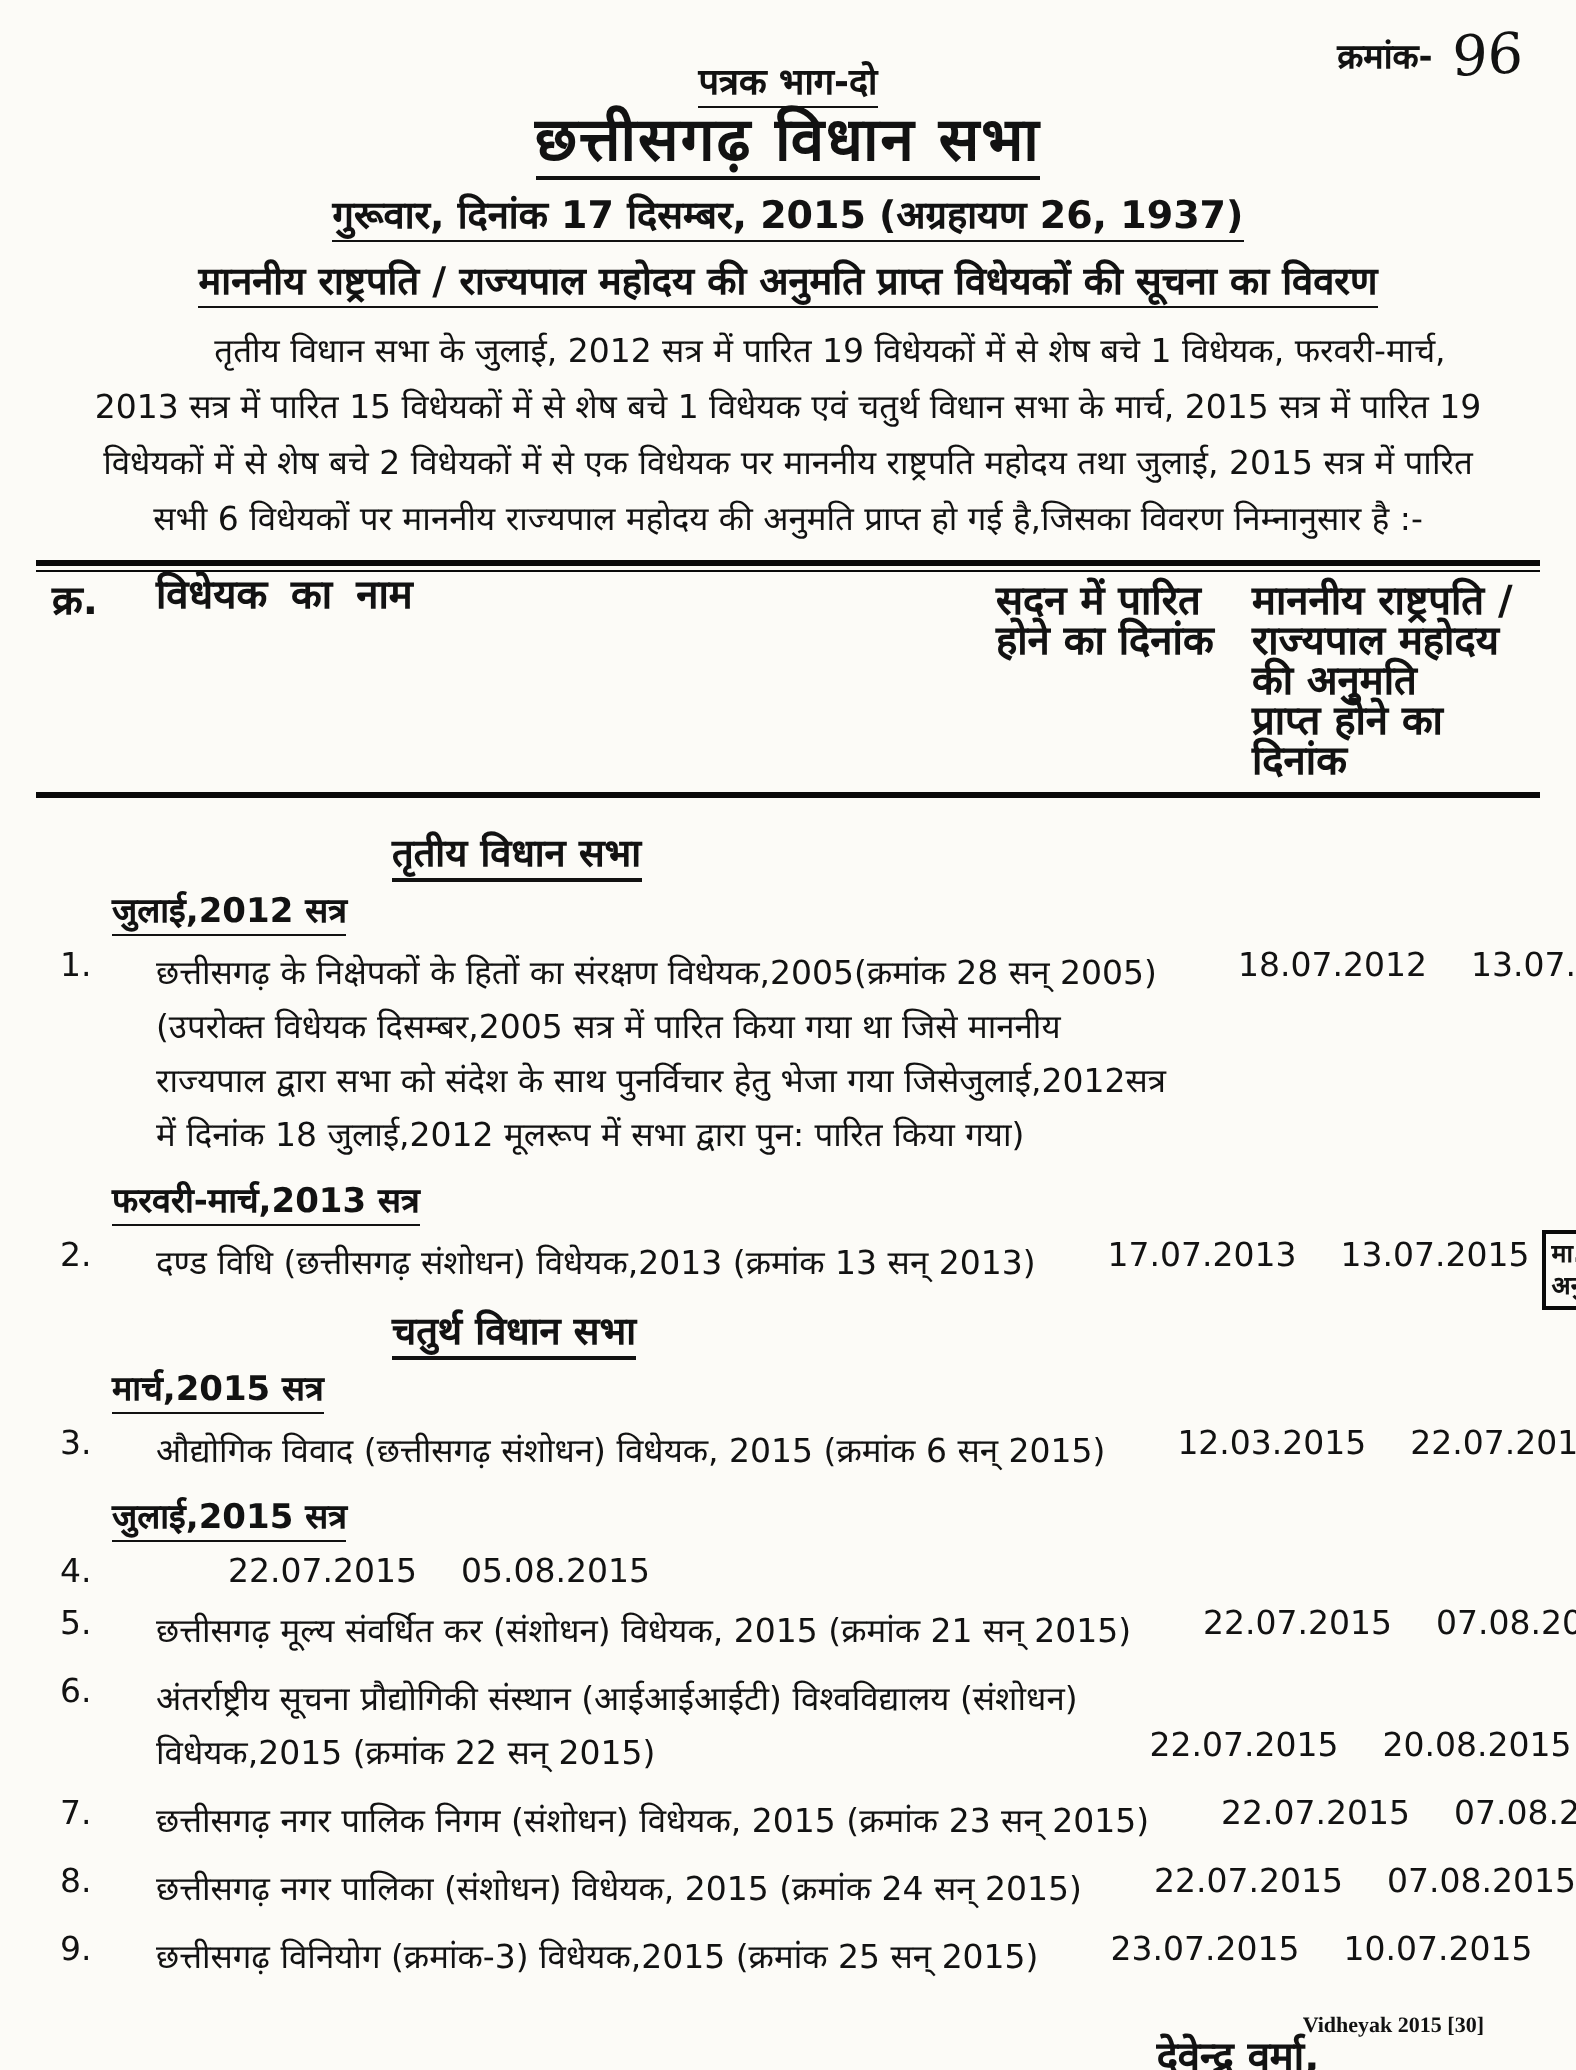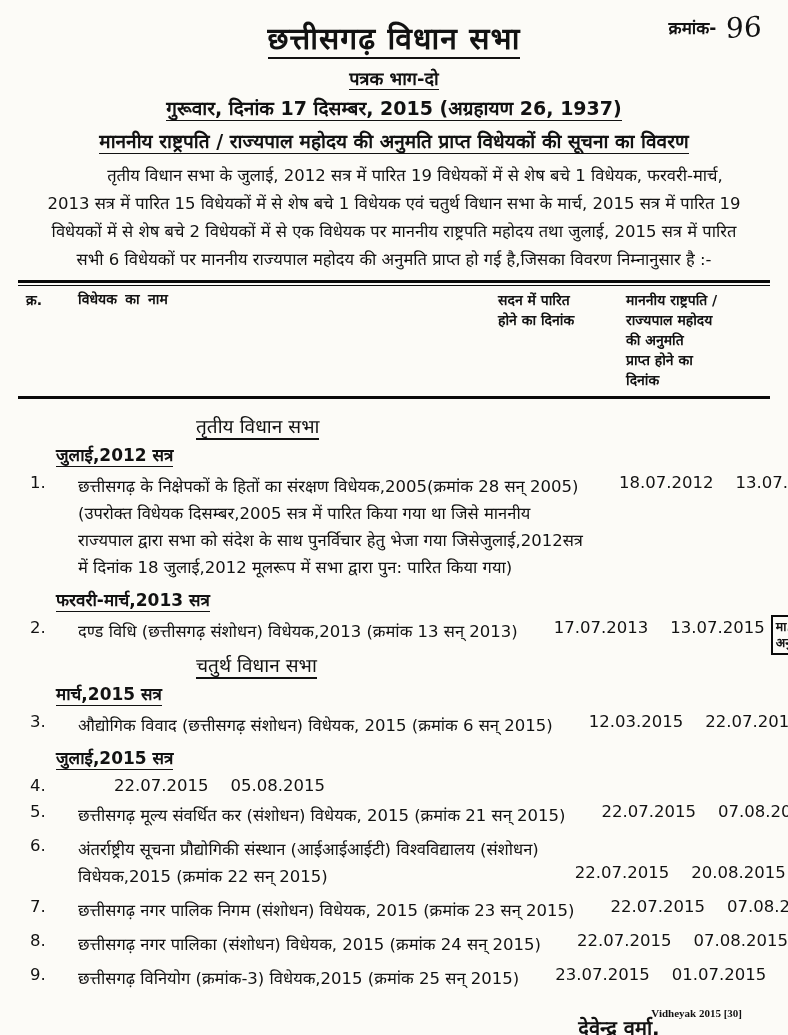--- a/index.html
+++ b/index.html
@@ -31,28 +31,28 @@
 
   
   .intro{margin:8px 26px 0 26px;font-size:16.5px;line-height:28px;text-align:center;}
   .intro-line{white-space:nowrap;}
   .intro-line.indent{text-indent:42px;}
 
   
   .bills-table{margin:6px 18px 0 18px;}
   .rule-double{border-top:3px solid #0a0a0a;height:2px;border-bottom:1px solid #0a0a0a;}
   .rule-thick{border-top:3.5px solid #0a0a0a;}
-  .t-head{display:flex;font-weight:700;font-size:14px;line-height:20px;padding:4px 0 6px 0;justify-content:center;}
+  .t-head{display:flex;font-weight:700;font-size:20px;line-height:20px;padding:4px 0 6px 0;justify-content:center;}
   .h-sno{flex:0 0 60px;padding-left:8px;box-sizing:border-box;}
   .h-name{flex:1;font-family:Liberation Mono, monospace;}
   .h-passed{flex:0 0 110px;box-sizing:border-box;margin-left:28px;}
   .h-assent{flex:0 0 162px;box-sizing:border-box;padding-left:18px;}
 
   .t-body{padding-top:8px;font-size:16.5px;}
-  .assembly{font-size:19px;font-weight:400;margin:6px 0 4px 178px;}
+  .assembly{font-size:19px;font-weight:700;margin:6px 0 4px 178px;}
   .assembly span{border-bottom:2px solid #121212;padding-bottom:1px;}
   .session{font-size:17px;font-weight:700;margin:4px 0 7px 38px;}
   .session span{border-bottom:1.8px solid #121212;padding-bottom:1px;}
 
   .bill-row{display:flex;margin-bottom:7px;}
   .c-sno{flex:0 0 60px;padding-left:12px;box-sizing:border-box;}
   .c-name{flex:0 0 420px;box-sizing:border-box;}
   .c-name div{white-space:nowrap;line-height:27px;}
   .c-passed{flex:0 0 110px;padding-left:36px;box-sizing:border-box;white-space:nowrap;}
   .c-assent{flex:0 0 82px;padding-left:22px;box-sizing:border-box;white-space:nowrap;}
@@ -74,22 +74,22 @@
 <body>
 
 <div class="page">
 
   <div class="serial">
     <span class="serial-label">क्रमांक-</span>
     <span class="serial-num">96</span>
   </div>
 
   <div class="header">
+    <div><span class="subtitle u-thin">पत्रक भाग-दो</span></div>
     <div><span class="title u">छत्तीसगढ़ विधान सभा</span></div>
-    <div><span class="subtitle u-thin">पत्रक भाग-दो</span></div>
     <div><span class="dateline u-thin">गुरूवार, दिनांक 17 दिसम्बर, 2015 (अग्रहायण 26, 1937)</span></div>
     <div><span class="doc-heading u-thin">माननीय राष्ट्रपति / राज्यपाल महोदय की अनुमति प्राप्त विधेयकों की सूचना का विवरण</span></div>
   </div>
 
   <div class="intro">
       <div class="intro-line indent">तृतीय विधान सभा के जुलाई, 2012 सत्र में पारित 19  विधेयकों में से शेष बचे 1 विधेयक,  फरवरी-मार्च,</div>
       <div class="intro-line">2013 सत्र  में पारित 15 विधेयकों में से शेष बचे 1 विधेयक  एवं चतुर्थ विधान सभा के मार्च, 2015 सत्र में पारित 19</div>
       <div class="intro-line">विधेयकों में से शेष बचे 2 विधेयकों में से एक विधेयक पर  माननीय राष्ट्रपति महोदय तथा जुलाई, 2015 सत्र में पारित</div>
       <div class="intro-line">सभी 6 विधेयकों पर माननीय राज्यपाल महोदय की अनुमति प्राप्त हो गई  है,जिसका विवरण निम्नानुसार है :-</div>
     </div>
@@ -191,21 +191,21 @@
           <div class="c-passed" style="padding-top: 0px;">22.07.2015</div>
           <div class="c-assent" style="padding-top: 0px;">07.08.2015</div>
           <div class="c-note"></div>
         </div>
         <div class="bill-row">
           <div class="c-sno">9.</div>
           <div class="c-name">
             <div>छत्तीसगढ़ विनियोग (क्रमांक-3) विधेयक,2015 (क्रमांक 25 सन् 2015)</div>
           </div>
           <div class="c-passed" style="padding-top: 0px;">23.07.2015</div>
-          <div class="c-assent" style="padding-top: 0px;">01.07.2015</div>
+          <div class="c-assent" style="padding-top: 0px;">10.07.2015</div>
           <div class="c-note"></div>
         </div>
       </div>
   </div>
 
   <div class="footer">
     <div>देवेन्द्र वर्मा,</div>
 
   </div>
 

